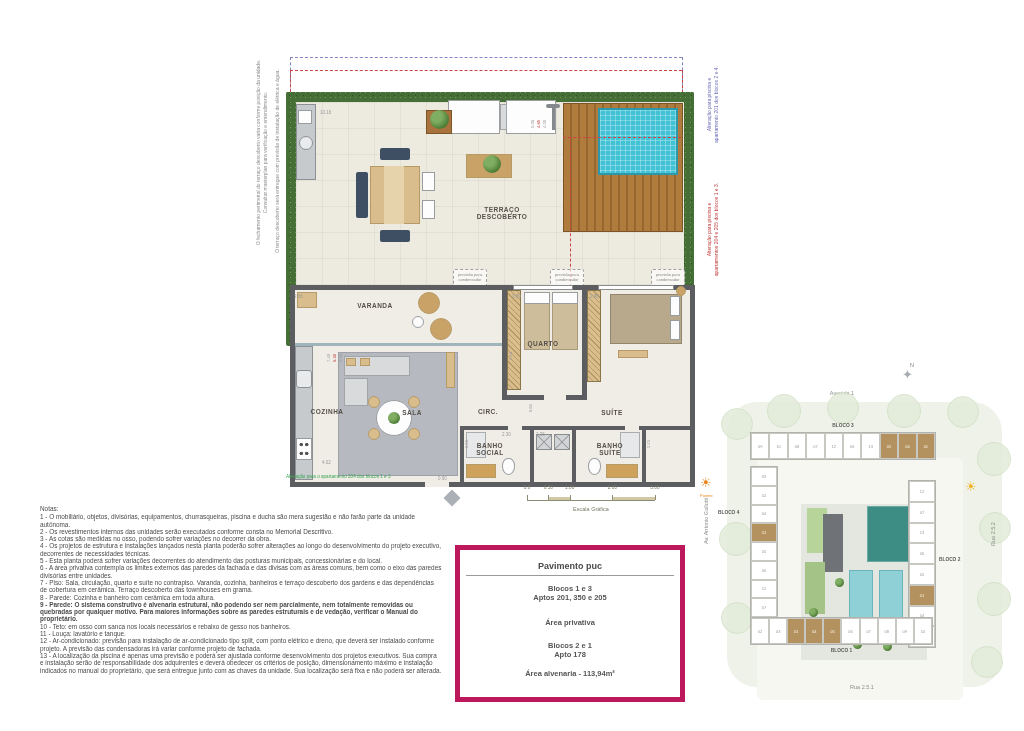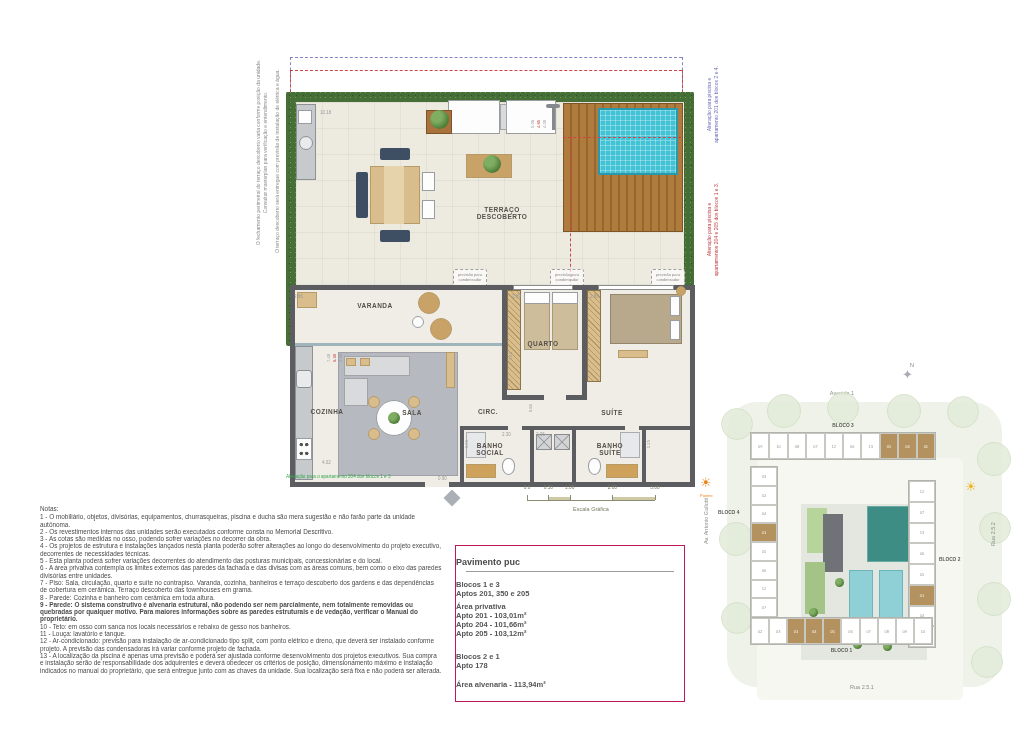--- a/index.html
+++ b/index.html
@@ -65,27 +65,27 @@
   .scaleseg{position:absolute;bottom:0;height:3px;background:#cfc9a6;}
   .scale-label{font-size:5.5px;color:#7c7c66;text-align:center;}
 
   
   .notes{left:40px;top:505px;width:402px;font-size:6.4px;line-height:7.3px;color:#4a4a4a;}
   .notes .title{margin-bottom:1px;}
   .note{margin:0;}
   .nbold{font-weight:bold;}
 
   
-  .infobox{left:455px;top:545px;width:230px;height:157px;border:1px solid #be185d;
-           color:#555;box-sizing:border-box;}
+  .infobox{left:455px;top:545px;width:230px;height:157px;border:5px solid #be185d;
+           text-align:center;color:#555;box-sizing:border-box;}
   .ib-title{font-size:9px;font-weight:bold;color:#4a4a4a;margin-top:11px;}
   .ib-rule{width:208px;border-top:1px solid #9a9a9a;margin:4px auto 8px auto;}
   .ib-strong{font-size:7.5px;font-weight:bold;}
   .ib-line{font-size:7.5px;font-weight:bold;line-height:9px;}
-  .mt6{margin-top:4px;} .mt10{margin-top:10px;} .mt14{margin-top:14px;}
+  .mt6{margin-top:16px;} .mt10{margin-top:10px;} .mt14{margin-top:14px;}
 
   
   .site{left:712px;top:362px;width:310px;height:360px;}
   .site-square{left:15px;top:40px;width:275px;height:285px;background:#eef2e9;border-radius:30px;}
   .stree{position:absolute;border-radius:50%;background:#e2ebd9;border:1px solid #cfdfc2;opacity:.8;}
   .plot{left:30px;top:56px;width:206px;height:242px;background:#f7f7f1;border-radius:6px;}
   .hstrip{position:absolute;display:flex;flex-direction:row;background:#fff;border:1px solid #b3b3ae;box-sizing:border-box;}
   .vstrip{position:absolute;display:flex;flex-direction:column;background:#fff;border:1px solid #b3b3ae;box-sizing:border-box;}
   .ucell{flex:1;border:0.5px solid #c8c8c3;font-size:4px;color:#999;display:flex;align-items:center;justify-content:center;}
   .ucell.hl{background:#b3925f;color:#fdf6ea;}
@@ -305,25 +305,20 @@
         <div class="note">13 - A localização da piscina é apenas uma previsão e poderá ser ajustada conforme desenvolvimento dos projetos executivos. Sua compra e instalação serão de responsabilidade dos adquirentes e deverá obedecer os critérios de posição, dimensionamento máximo e instalação indicados no manual do proprietário, que será entregue junto com as chaves da unidade. Sua localização será fixa e não poderá ser alterada.</div>
       </div>
   </div>
 
   <div class="a infobox">
     <div class="ib-title">Pavimento puc</div>
     <div class="ib-rule"></div>
     <div class="ib-strong">Blocos 1 e 3</div>
     <div class="ib-strong">Aptos 201, 350 e 205</div>
     <div class="ib-strong mt6">Área privativa</div>
-    <div id="areas-13">
-        <div class="ib-line">Apto 201 - 103,01m²</div>
-        <div class="ib-line">Apto 204 - 101,66m²</div>
-        <div class="ib-line">Apto 205 - 103,12m²</div>
-      </div>
     <div class="ib-strong mt14">Blocos 2 e 1</div>
     <div class="ib-strong">Apto 178</div>
     <div class="ib-strong mt10">Área alvenaria - 113,94m²</div>
   </div>
 
   <div class="a site">
     <div class="a" style="left:192px;top:0;width:16px;text-align:center;font-size:6px;color:#8a8a8a;">N</div>
     <div class="a" style="left:190px;top:5px;font-size:13px;color:#a8acb2;">✦</div>
     <div class="street" style="left:0;top:28px;width:260px;text-align:center;">Avenida 1</div>
 

